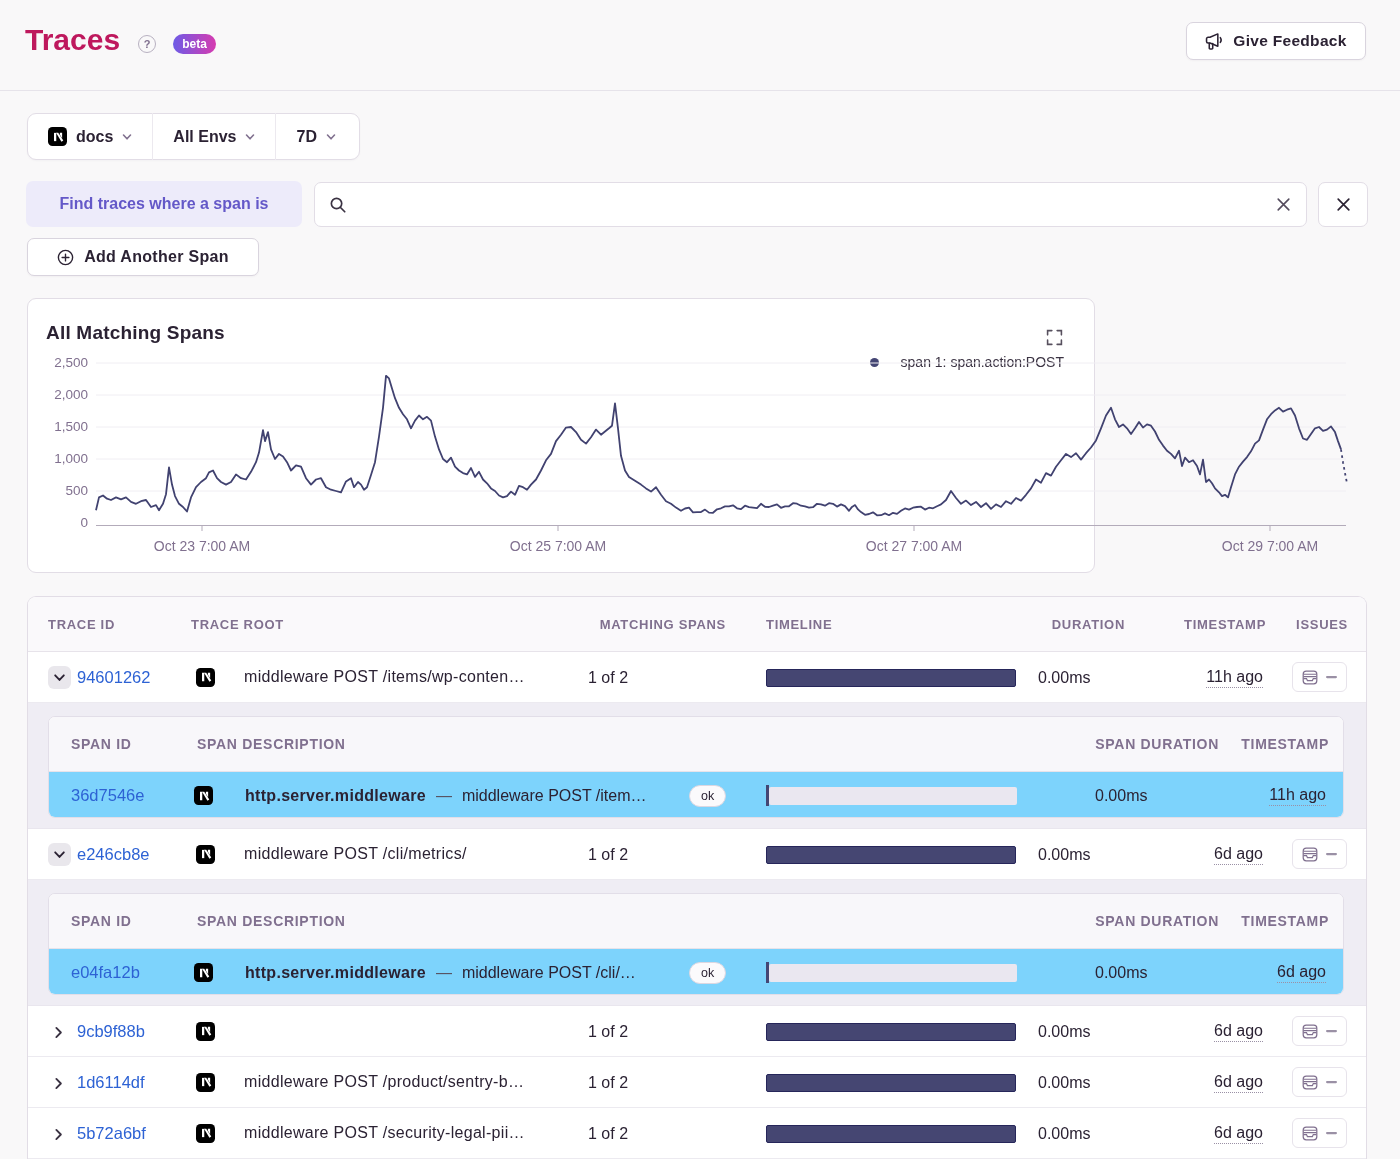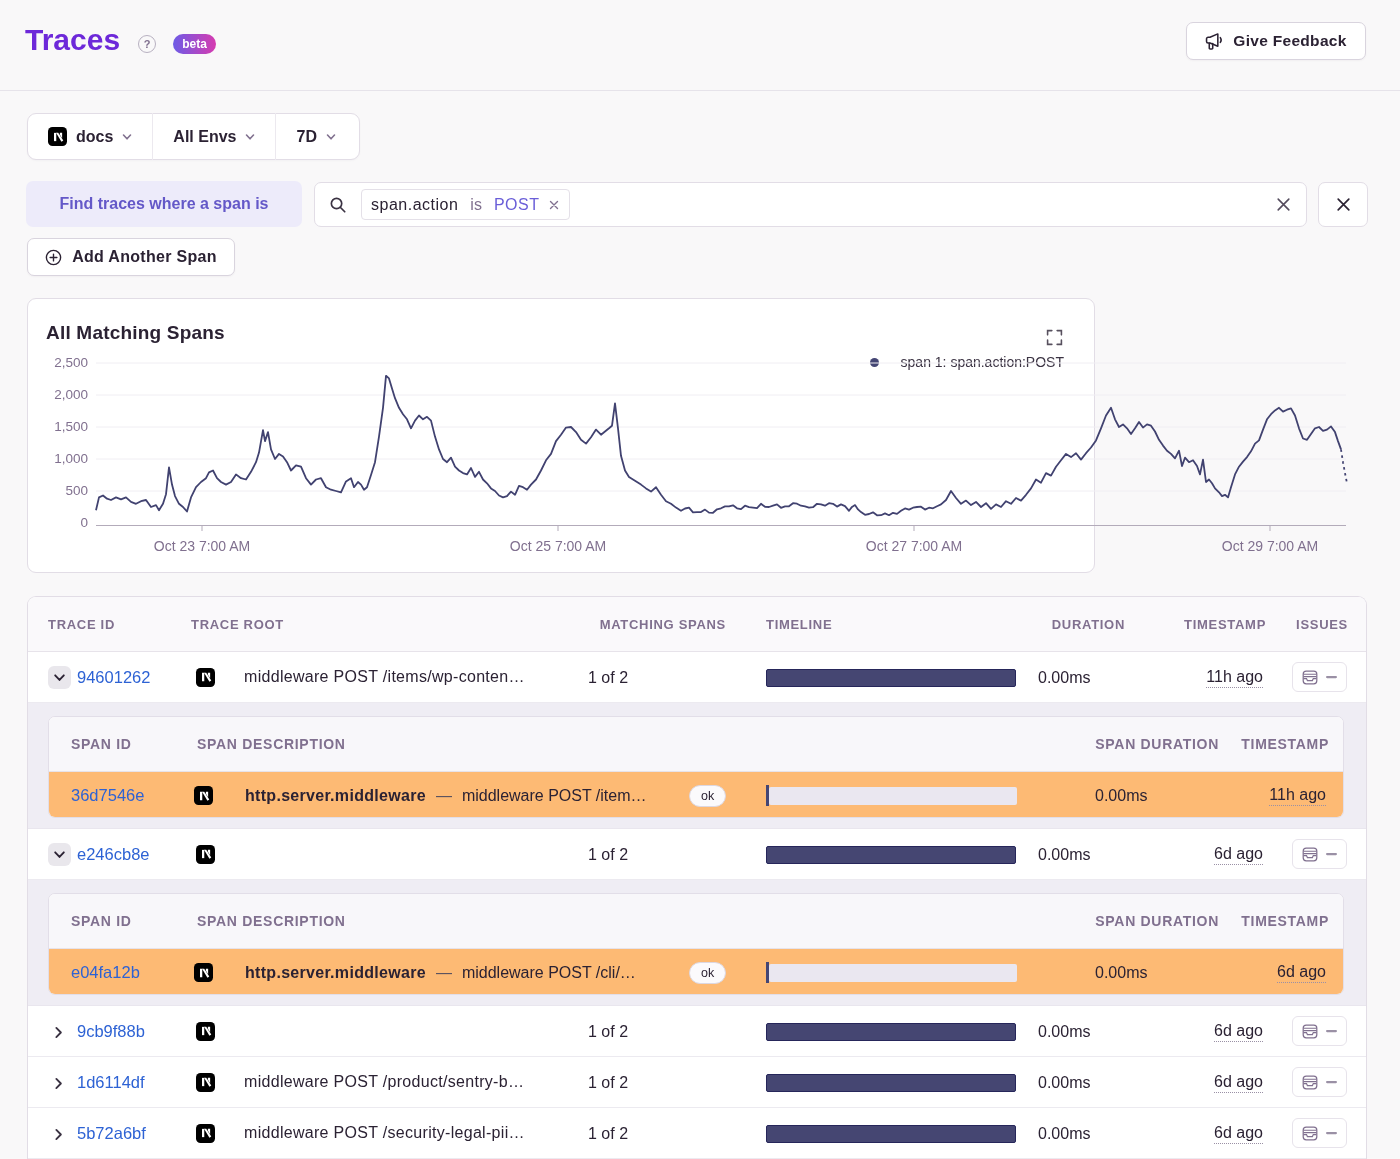--- a/index.html
+++ b/index.html
@@ -1,30 +1,30 @@
 <!DOCTYPE html>
 <html><head><meta charset="utf-8">
 <style>
 *{box-sizing:border-box;margin:0;padding:0}
 html,body{width:1400px;height:1159px;overflow:hidden}
 body{font-family:"Liberation Sans",sans-serif;background:#f9f8f9;color:#2b2233;position:relative}
 .hdr{position:absolute;left:0;top:0;width:1400px;height:91px;border-bottom:1px solid #e6e3ea}
-.h1{position:absolute;left:25px;top:23px;font-size:30px;font-weight:bold;color:#6d28d9;letter-spacing:0}
+.h1{position:absolute;left:25px;top:23px;font-size:30px;font-weight:bold;color:#be185d;letter-spacing:0}
 .qm{position:absolute;left:138px;top:35px;width:18px;height:18px;border:1px solid #b8b1c1;border-radius:50%;color:#80708f;font-size:11px;font-weight:bold;text-align:center;line-height:16px}
 .beta{position:absolute;left:173px;top:34px;width:43px;height:20px;border-radius:10px;background:linear-gradient(90deg,#6e5be6,#d63bb0);color:#fff;font-size:12px;font-weight:bold;text-align:center;line-height:20px}
 .gfb{position:absolute;left:1186px;top:22px;width:180px;height:38px;background:#fff;border:1px solid #d9d4de;border-radius:7px;display:flex;align-items:center;justify-content:center;gap:9px;font-size:15.5px;font-weight:bold;color:#2b2233;letter-spacing:.3px;box-shadow:0 1px 2px rgba(43,34,51,.04)}
 .fbar{position:absolute;left:27px;top:113px;width:333px;height:47px;background:#fff;border:1px solid #e2dde6;border-radius:9px;display:flex;align-items:center;box-shadow:0 1px 2px rgba(43,34,51,.03)}
 .fseg{display:flex;align-items:center;gap:9px;padding:0 20px;height:100%;font-size:16px;font-weight:bold;color:#2b2233}
 .fdiv{width:1px;height:47px;background:#ece9ef}
 .chev{width:10px;height:10px}
 .pill{position:absolute;left:26px;top:181px;width:276px;height:46px;background:#edebfa;border-radius:7px;color:#6458c8;font-size:16px;font-weight:bold;display:flex;align-items:center;justify-content:center}
 .sbox{position:absolute;left:314px;top:182px;width:993px;height:45px;background:#fff;border:1px solid #e2dde6;border-radius:7px;display:flex;align-items:center;padding:0 14px}
 .tok{display:flex;align-items:center;height:31px;border:1px solid #e4e0e8;border-radius:4px;margin-left:14px;padding:0 9px;font-size:16px;background:#fff}
 .clrbtn{position:absolute;left:1318px;top:182px;width:50px;height:45px;background:#fff;border:1px solid #e2dde6;border-radius:7px;display:flex;align-items:center;justify-content:center}
-.addbtn{position:absolute;left:27px;top:238px;width:208px;height:38px;background:#fff;border:1px solid #d9d4de;border-radius:7px;display:flex;align-items:center;justify-content:center;gap:10px;font-size:16px;font-weight:bold;color:#2b2233;letter-spacing:.3px;box-shadow:0 1px 2px rgba(43,34,51,.04)}
+.addbtn{position:absolute;left:27px;top:238px;width:232px;height:38px;background:#fff;border:1px solid #d9d4de;border-radius:7px;display:flex;align-items:center;justify-content:center;gap:10px;font-size:16px;font-weight:bold;color:#2b2233;letter-spacing:.3px;box-shadow:0 1px 2px rgba(43,34,51,.04)}
 .panel{position:absolute;left:27px;background:#fff;border:1px solid #e2dde6;border-radius:9px}
 .ctitle{position:absolute;left:18px;top:23px;font-size:19px;font-weight:bold;color:#2b2233;letter-spacing:.2px}
 .legend{position:absolute;right:30px;top:55px;font-size:14px;color:#3a3242;display:flex;align-items:center;gap:22px}
 .ldot{width:9px;height:9px;border-radius:50%;background:#444674}
 .expand{position:absolute;right:31px;top:30px;width:17px;height:17px}
 .tpanel{position:absolute;left:27px;top:596px;width:1340px;height:563px;background:#fff;border:1px solid #e2dde6;border-radius:9px 9px 0 0;border-bottom:none;overflow:hidden}
 .thead{position:relative;height:55px;background:#faf9fb;border-bottom:1px solid #e7e3ea;font-size:13px;font-weight:bold;color:#80708f;letter-spacing:.7px}
 .th{position:absolute;top:0;line-height:55px}
 .trow{position:relative;height:51px;background:#fff;border-bottom:1px solid #eceaf0;font-size:16px}
 .cell{position:absolute;top:0;height:100%;display:flex;align-items:center}
@@ -34,21 +34,21 @@
 .nlogo{width:19px;height:19px;border-radius:4.5px;background:#000;display:flex;align-items:center;justify-content:center}
 .bar{position:absolute;left:738px;top:17px;width:250px;height:18px;background:#454672;border:1px solid #26265a;border-radius:2px}
 .dur{position:absolute;top:0;line-height:51px;text-align:left;color:#2b2233}
 .tstamp{position:absolute;top:0;line-height:49px;color:#2b2233}
 .tstamp span{border-bottom:1px dotted #9a90a5;padding-bottom:2px}
 .issuesbtn{position:absolute;left:1264px;top:10px;width:55px;height:30px;border:1px solid #e7e3eb;border-radius:6px;display:flex;align-items:center;justify-content:center;gap:8px}
 .sec{position:relative;background:#efedf4;border-bottom:1px solid #e9e6ee}
 .subbox{position:absolute;left:20px;right:22px;background:#fff;border:1px solid #e2dee8;border-radius:7px;overflow:hidden}
 .subhead{position:relative;height:55px;background:#f8f7fa;border-bottom:1px solid #e7e3ea;font-size:14px;font-weight:bold;color:#80708f;letter-spacing:.7px}
 .sth{position:absolute;top:0;line-height:55px}
-.subrow{position:relative;height:47px;background:#fdba74;font-size:16px}
+.subrow{position:relative;height:47px;background:#7dd3fc;font-size:16px}
 .sid{position:absolute;left:22px;top:0;line-height:47px;color:#2d62d4;font-size:16.5px}
 .okpill{display:inline-flex;align-items:center;justify-content:center;height:22px;padding:0 11px;border:1px solid #dcd7e1;border-radius:11px;background:#fbfafc;font-size:12.5px;color:#2b2233}
 .sbar{position:absolute;left:720px;top:15px;width:248px;height:18px;background:#eae7f0;border-radius:2px}
 .stick{position:absolute;left:717px;top:13px;width:3px;height:21px;background:#444674}
 text{font-family:"Liberation Sans",sans-serif}
 </style></head><body>
 <div class="hdr"></div>
 <div class="h1">Traces</div>
 <div class="qm">?</div>
 <div class="beta">beta</div>
@@ -88,30 +88,20 @@
         <path d="M1.5 3 L5 6.8 L8.5 3" fill="none" stroke="#80708f" stroke-width="1.6" stroke-linecap="round" stroke-linejoin="round"></path>
       </svg>
     </div>
 </div>
 <div class="pill">Find traces where a span is</div>
 <div class="sbox">
     <svg width="18" height="18" viewBox="0 0 16 16" fill="none" stroke="#3a3242" stroke-width="1.5" stroke-linecap="round">
       <circle cx="6.7" cy="6.7" r="4.6"></circle>
       <path d="M10.2 10.2 L14 14"></path>
     </svg>
-    <span class="tok">
-      <span style="color:#2b2233;letter-spacing:.5px">span.action</span>
-      <span style="color:#80708f;margin:0 12px">is</span>
-      <span style="color:#6a5ed8;letter-spacing:.5px">POST</span>
-      <span style="margin-left:9px;display:inline-flex">
-        <svg width="12" height="12" viewBox="0 0 12 12" stroke="#80708f" stroke-width="1.4" stroke-linecap="round">
-          <path d="M2.5 2.5 l7 7 M9.5 2.5 l-7 7"></path>
-        </svg>
-      </span>
-    </span>
     <span style="margin-left:auto;display:inline-flex">
       <svg width="17" height="17" viewBox="0 0 16 16" stroke="#554c5e" stroke-width="1.5" stroke-linecap="round">
         <path d="M3 3 l10 10 M13 3 L3 13"></path>
       </svg>
     </span>
   </div>
 <div class="clrbtn">
     <svg width="17" height="17" viewBox="0 0 16 16" stroke="#2b2233" stroke-width="1.6" stroke-linecap="round">
       <path d="M3 3 l10 10 M13 3 L3 13"></path>
     </svg>
@@ -244,20 +234,21 @@
 <span class="tid">e246cb8e</span>
 <span class="cell" style="left:168px">
         <span class="nlogo">
           <svg width="16" height="16" viewBox="0 0 24 24">
             <path fill="#fff" d="M6 5.8h3.4v12.4H6z"></path>
             <path fill="#fff" d="M9 5.8h3.3l7.6 11.6-2.7 1.9z"></path>
             <path fill="#fff" d="M14.8 5.8h3.4v8.2l-3.4-5.2z"></path>
           </svg>
         </span>
       </span>
+<span class="cell" style="left:216px;color:#2b2233;letter-spacing:.3px">middleware POST /cli/metrics/</span>
 <span class="dur" style="left:560px;width:138px">1 of 2</span>
 <span class="bar"></span>
 <span class="dur" style="left:1010px;width:84px">0.00ms</span>
 <span class="tstamp" style="left:1150px;width:85px;text-align:right"><span>6d ago</span></span>
 <span class="issuesbtn">
         <svg width="16" height="15" viewBox="0 0 16 15" fill="none" stroke="#80708f" stroke-width="1.25">
           <rect x="1.2" y="1.2" width="13.6" height="12.6" rx="3"></rect>
           <path d="M1.4 4.2 H14.6 M1.4 6.6 H14.6" stroke-width="1.15"></path>
           <path d="M1.4 8.6 h3.1 l.9 2 h5 l.9-2 h3.1" stroke-width="1.15"></path>
         </svg>

